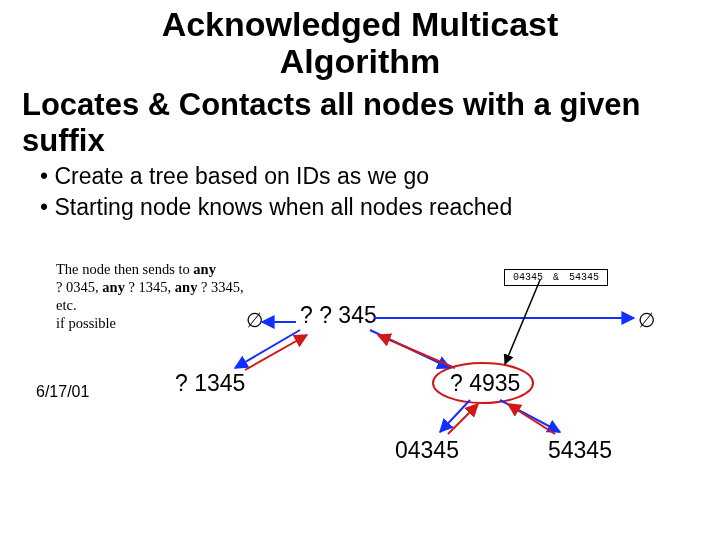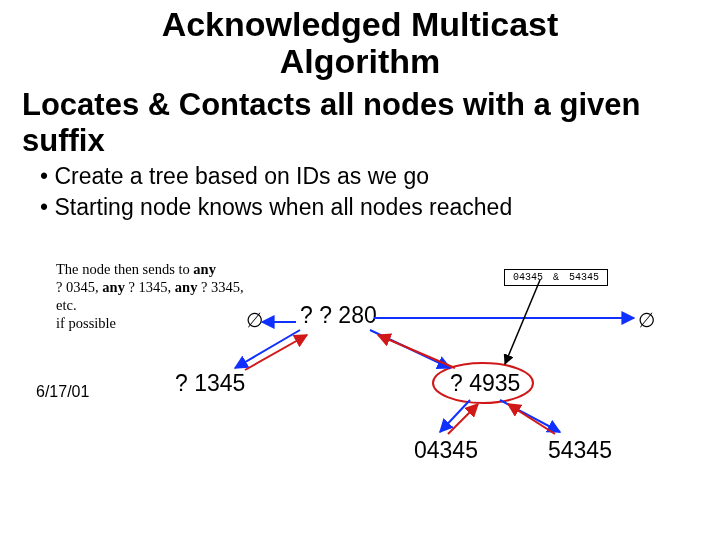--- a/index.html
+++ b/index.html
@@ -98,24 +98,24 @@
     <span>The node then sends to </span><span class="bold">any</span><br>
     <span>? 0345, </span><span class="bold">any </span><span>? 1345, </span><span class="bold">any </span><span>? 3345, etc.</span><br>
     <span>if possible</span>
   </div>
 
   <div class="box4">04345 &amp; 54345</div>
 
   <div class="empty" style="left:246px; top:308px;">∅</div>
   <div class="empty" style="left:638px; top:308px;">∅</div>
 
-  <div class="nodelabel" style="left:300px; top:302px;">? ? 280</div>
+  <div class="nodelabel" style="left:300px; top:302px;">? ? 345</div>
   <div class="nodelabel" style="left:175px; top:370px;">? 1345</div>
   <div class="nodelabel" style="left:450px; top:370px;">? 4935</div>
-  <div class="nodelabel" style="left:414px; top:437px;">04345</div>
+  <div class="nodelabel" style="left:395px; top:437px;">04345</div>
   <div class="nodelabel" style="left:548px; top:437px;">54345</div>
 
 
   <div class="footer">6/17/01</div>
 
   <svg class="arrows">
     <defs>
       <marker id="ah-blue" viewBox="0 0 10 10" refX="9" refY="5" markerWidth="7" markerHeight="7" orient="auto-start-reverse">
         <path d="M0,0 L10,5 L0,10 z" fill="#1030ff"></path>
       </marker>

